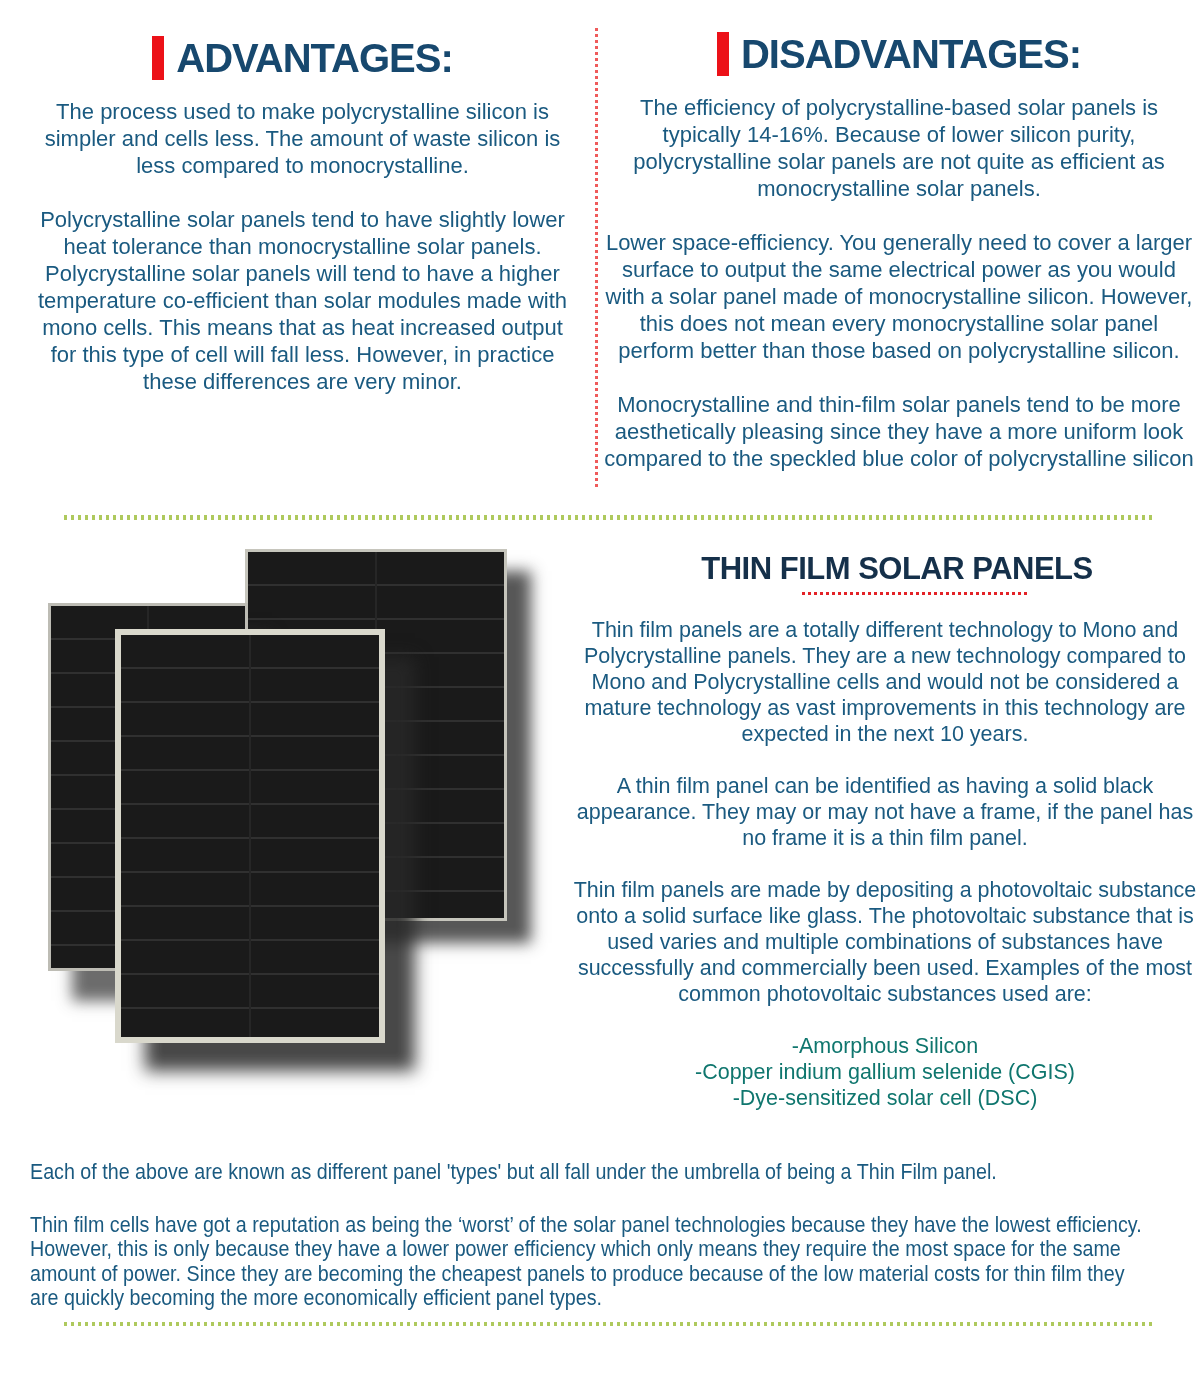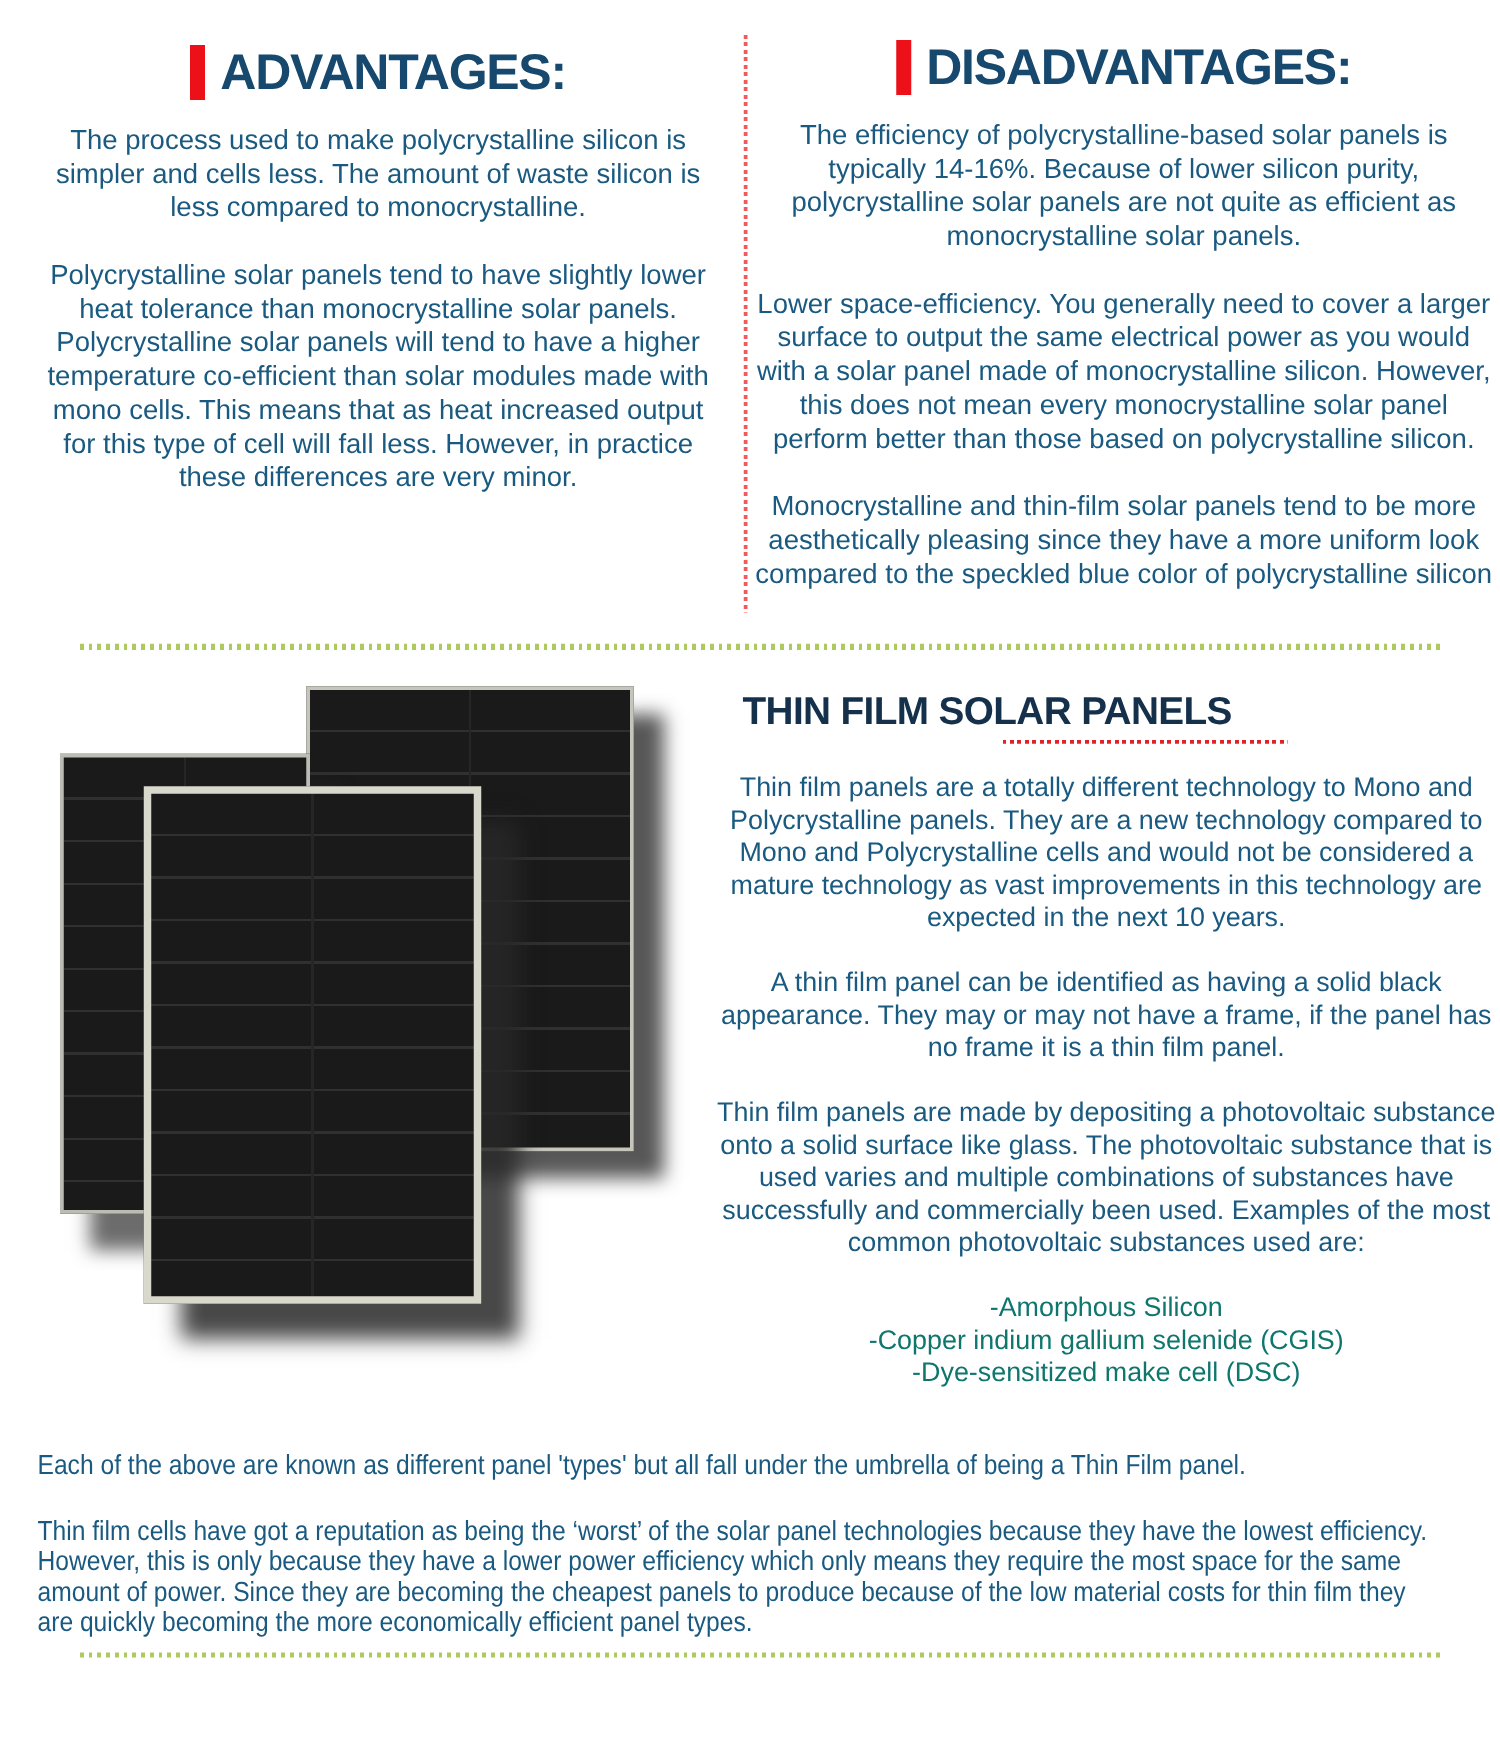--- a/index.html
+++ b/index.html
@@ -38,21 +38,21 @@
       repeating-linear-gradient(180deg,#1a1a1a 0 32px,#303030 32px 34px);
   }
   .p-back-right{left:215px;top:14px;width:256px;height:366px;border:3px solid #c6c5bc;
     box-shadow:24px 22px 14px rgba(45,45,45,.8);}
   .p-back-left{left:18px;top:68px;width:194px;height:362px;border:3px solid #bdbcb4;
     box-shadow:24px 30px 14px rgba(45,45,45,.7);z-index:2;}
   .p-front{left:85px;top:94px;width:258px;height:402px;border:6px solid #d9d8cc;
     box-shadow:30px 28px 16px rgba(40,40,40,.85);z-index:3;}
 
   .tf-heading{
-    position:absolute;left:594px;top:551px;width:606px;margin:0;text-align:left;
+    position:absolute;left:594px;top:551px;width:606px;margin:0;text-align:center;
     font-size:31px;font-weight:700;color:#15304a;letter-spacing:-.5px;line-height:36px;
   }
   .tf-underline{
     position:absolute;left:802px;top:592px;width:228px;height:3px;
     background:repeating-linear-gradient(90deg,#e32227 0 3px,transparent 3px 6px);
   }
   .tf-text{position:absolute;left:573px;top:617px;width:624px;text-align:center;}
   .tf-text .body-par{font-size:21.5px;line-height:26px;margin:0 0 26px 0;}
   .tf-list{margin:0;padding:0;list-style:none;}
   .tf-list li{font-size:21.5px;line-height:26px;color:#0f766e;}
@@ -101,21 +101,21 @@
   <h2 class="tf-heading">THIN FILM SOLAR PANELS</h2>
   <div class="tf-underline"></div>
 
   <section class="tf-text">
     <p class="body-par">Thin film panels are a totally different technology to Mono and Polycrystalline panels. They are a new technology compared to Mono and Polycrystalline cells and would not be considered a mature technology as vast improvements in this technology are expected in the next 10 years.</p>
     <p class="body-par">A thin film panel can be identified as having a solid black appearance. They may or may not have a frame, if the panel has no frame it is a thin film panel.</p>
     <p class="body-par">Thin film panels are made by depositing a photovoltaic substance onto a solid surface like glass. The photovoltaic substance that is used varies and multiple combinations of substances have successfully  and commercially been used. Examples of the most common photovoltaic substances used are:</p>
     <ul class="tf-list">
       <li>-Amorphous Silicon</li>
       <li>-Copper indium gallium selenide (CGIS)</li>
-      <li>-Dye-sensitized make cell (DSC)</li>
+      <li>-Dye-sensitized solar cell (DSC)</li>
     </ul>
   </section>
 
   <section class="footer">
     <p class="body-par">Each of the above are known as different panel 'types' but all fall under the umbrella of being a Thin Film panel.</p>
     <p class="body-par">Thin film cells have got a reputation as being the ‘worst’ of the solar panel technologies because they have the lowest efficiency. However, this is only because they have a lower power efficiency which only  means they require the most space for the same amount of power. Since they are becoming the cheapest panels to produce because of the low material costs for thin film they are quickly becoming the more economically efficient panel types.</p>
   </section>
 
   <div class="green-divider bottom"></div>
 

